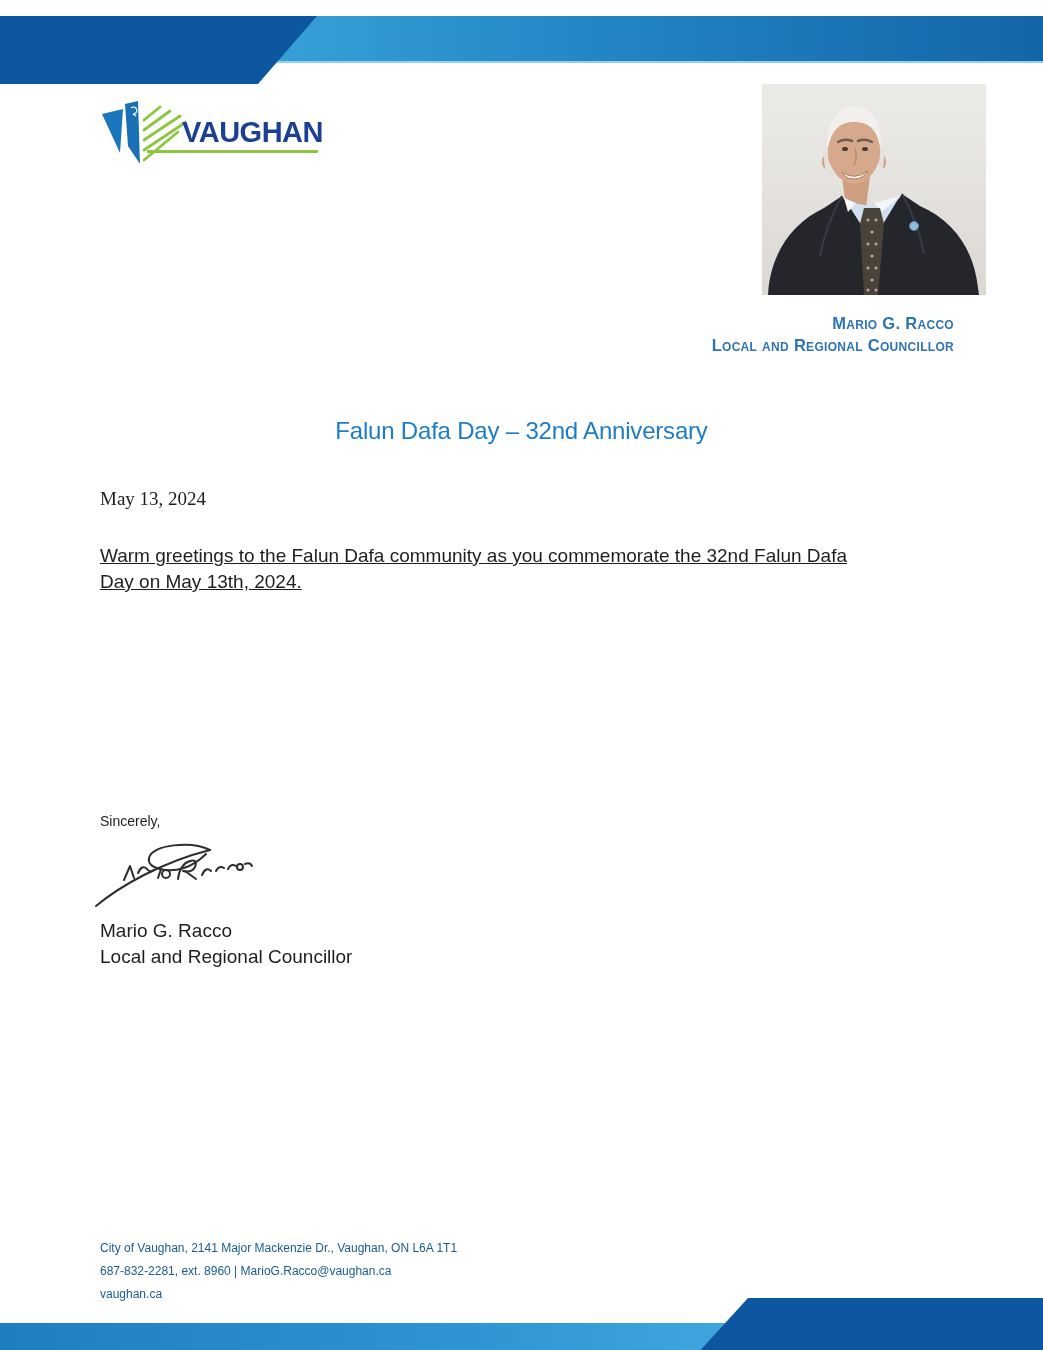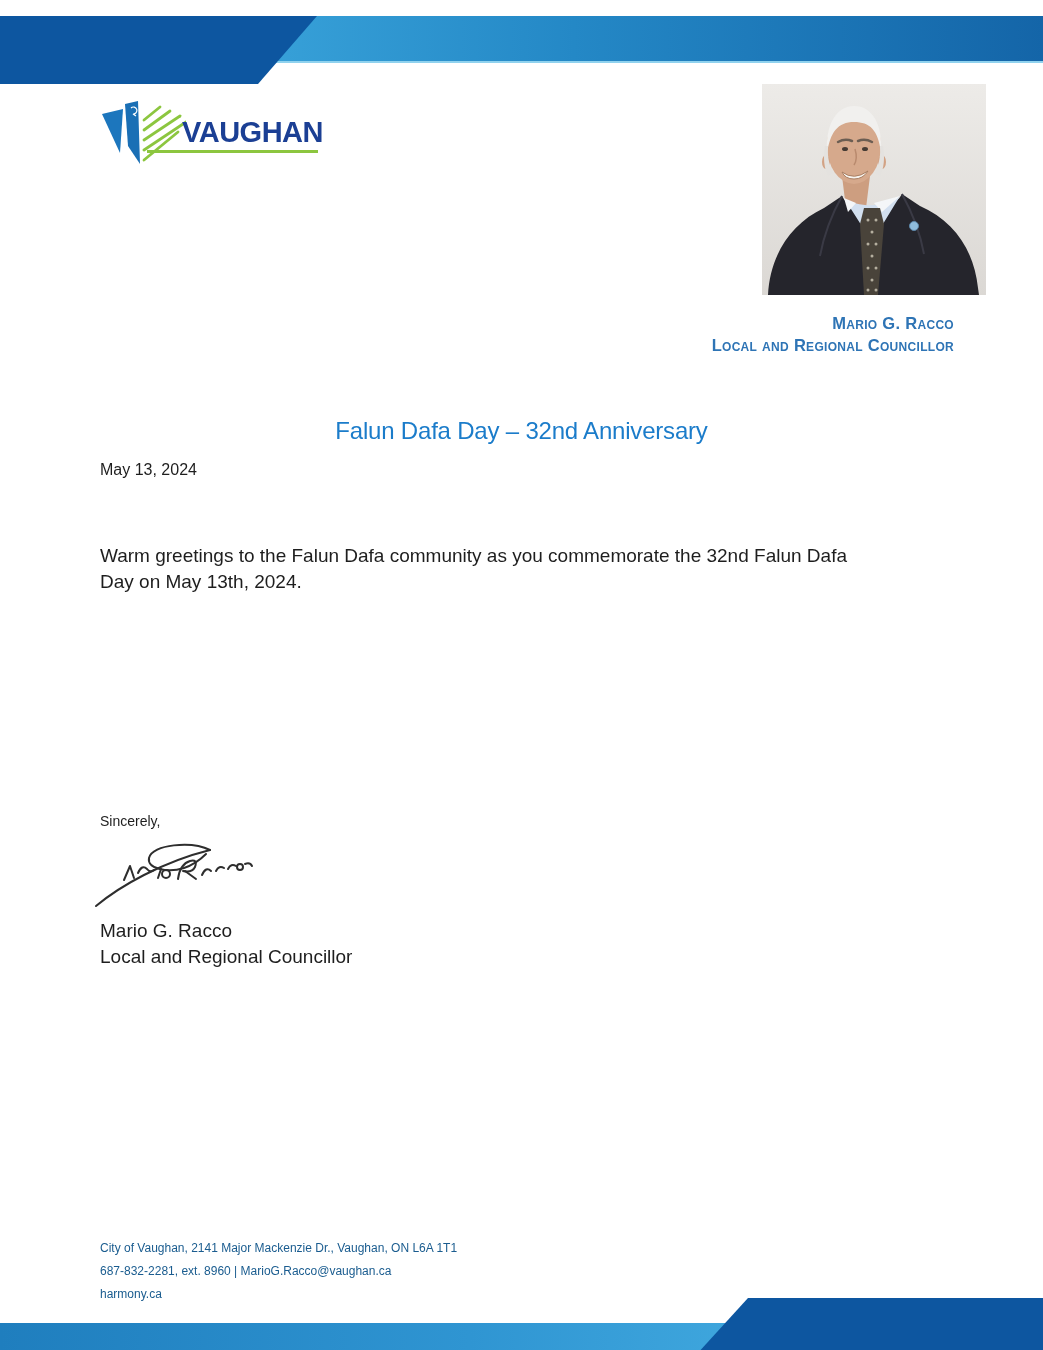--- a/index.html
+++ b/index.html
@@ -38,22 +38,22 @@
   .photo{position:absolute;top:68px;left:762px;width:224px;height:211px;}
   .photo-caption{
     position:absolute;top:297px;right:89px;text-align:right;color:#2e74b5;font-weight:bold;
     font-variant:small-caps;font-size:16.5px;line-height:21.5px;letter-spacing:0.3px;
   }
   
   .title{
     position:absolute;top:398px;left:0;width:1043px;text-align:center;color:#1b7cca;
     font-size:24px;line-height:34px;letter-spacing:-0.2px;
   }
-  .date{position:absolute;top:441px;left:100px;font-size:16px;line-height:26px;}
-  .para{position:absolute;left:100px;width:870px;font-size:19px;line-height:26px;white-space:pre-line;}
+  .date{position:absolute;top:470px;left:100px;font-size:19px;line-height:26px;font-family:Liberation Serif, serif;}
+  .para{position:absolute;left:100px;width:870px;font-size:19px;line-height:26px;white-space:pre-line;text-decoration:underline;}
   .p1{top:527px;} .p2{top:594px;} .p3{top:689px;}
   .closing{position:absolute;top:792px;left:100px;font-size:14px;line-height:26px;}
   .signature{position:absolute;top:824px;left:92px;}
   .sig-block{position:absolute;top:902px;left:100px;font-size:19px;line-height:25.5px;white-space:pre-line;}
   
   .footer{position:absolute;top:1221px;left:100px;color:#1a5c8f;font-size:12px;line-height:23px;}
 </style>
 </head>
 <body>
 
@@ -162,19 +162,19 @@
       <path d="M153,24 Q158,22 160,26"></path>
     </g>
   </svg>
 
   <div class="sig-block">Mario G. Racco
 Local and Regional Councillor</div>
 
   <div class="footer">
     <div>City of Vaughan, 2141 Major Mackenzie Dr., Vaughan, ON L6A 1T1</div>
     <div>687-832-2281, ext. 8960 | MarioG.Racco@vaughan.ca</div>
-    <div>harmony.ca</div>
+    <div>vaughan.ca</div>
   </div>
 
   <div class="band-bottom"></div>
   <div class="corner-bottom"></div>
 
 </div>
 
 </body></html>

